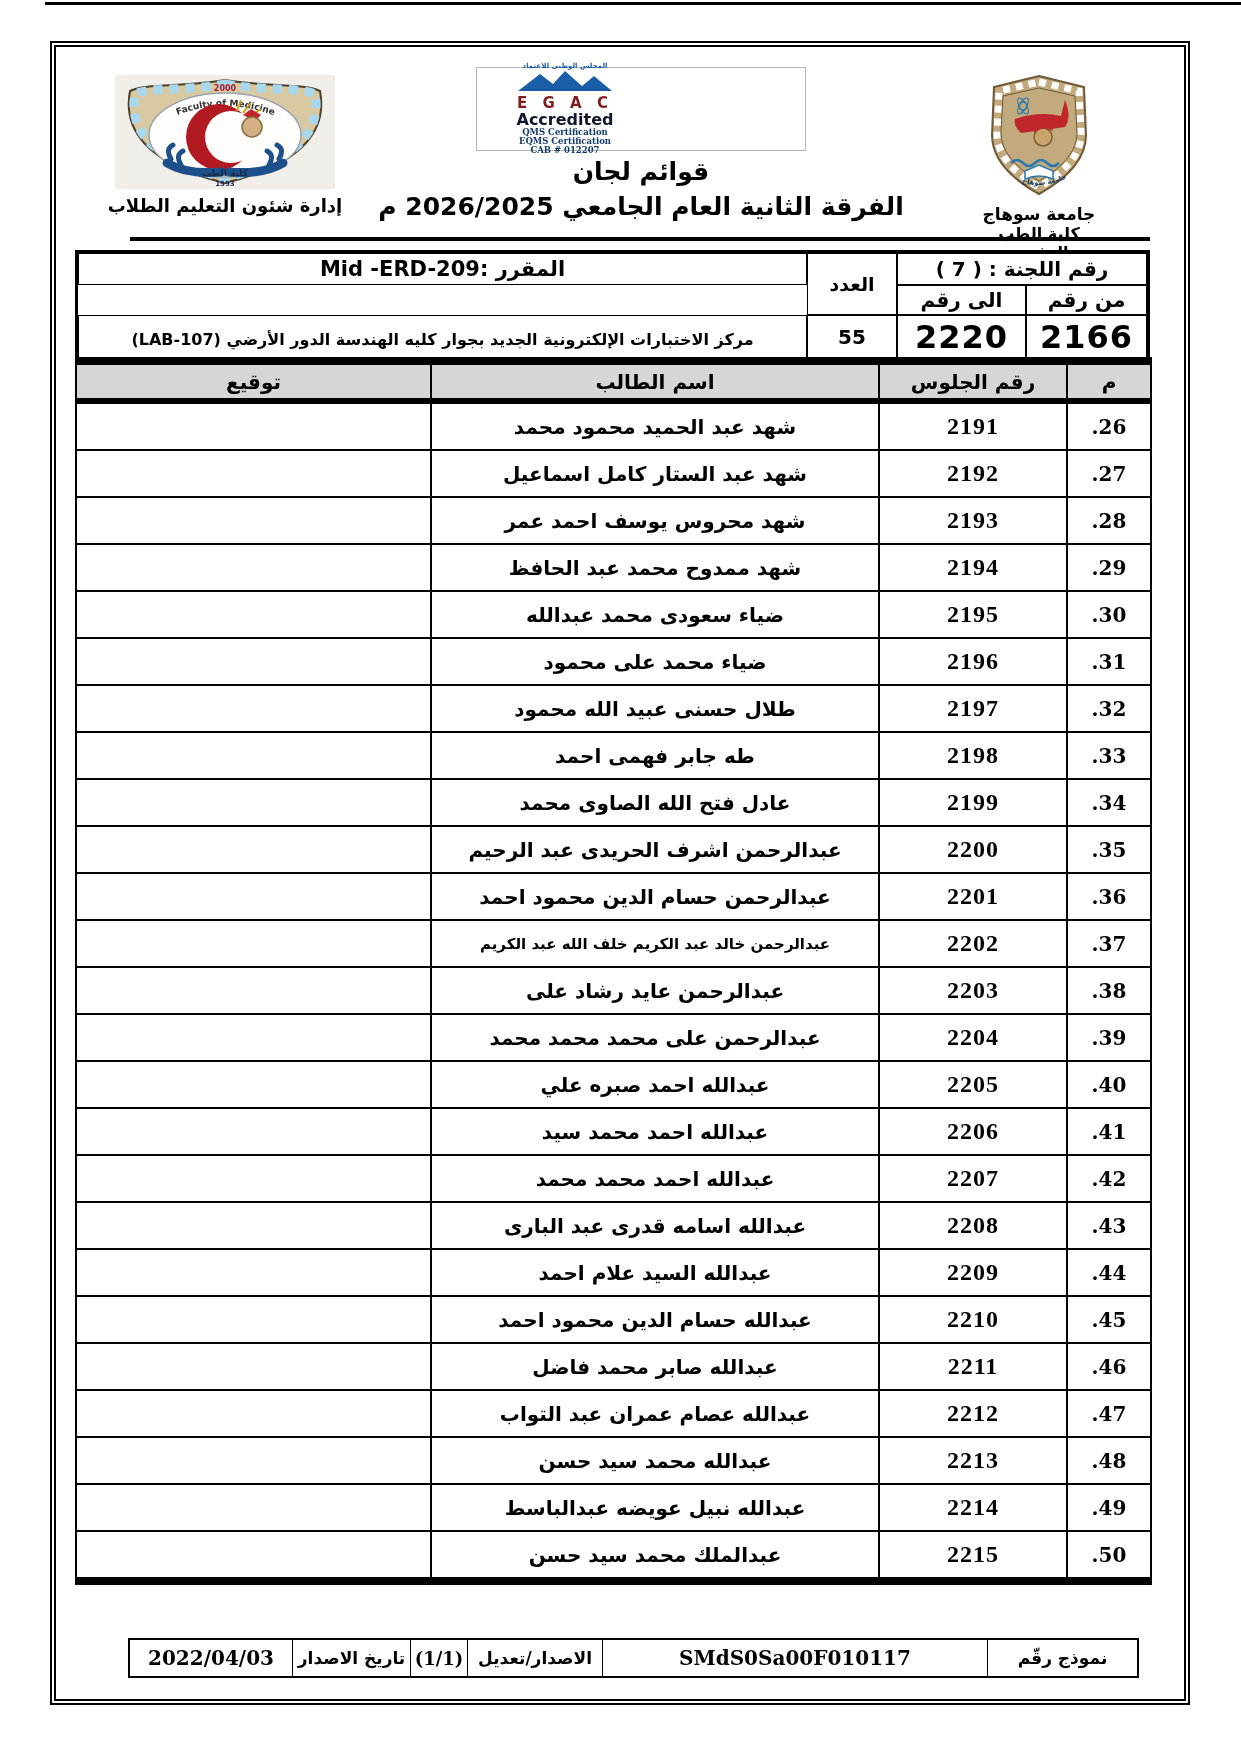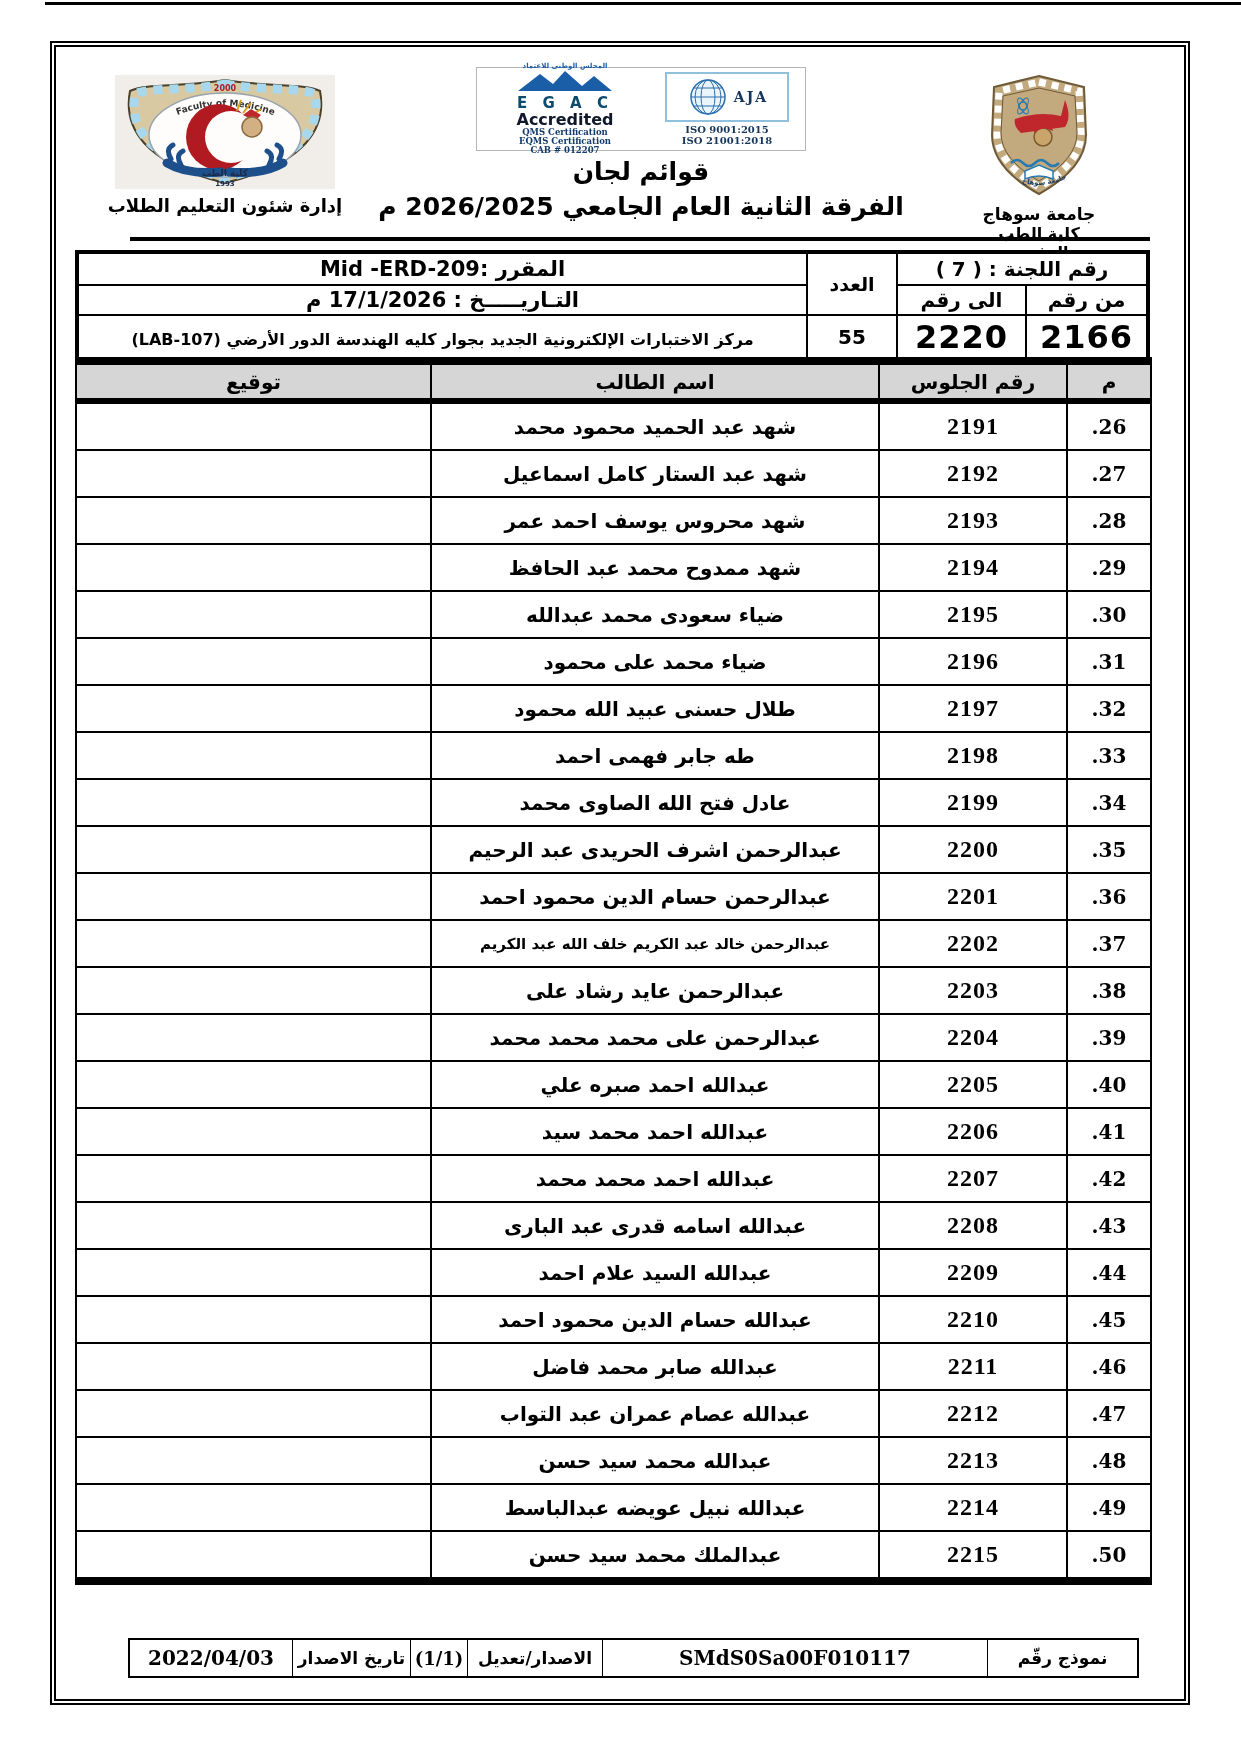--- a/index.html
+++ b/index.html
@@ -15,21 +15,21 @@
   .inner{position:relative;width:100%;height:100%;}
 
   
   .h-left-logo{position:absolute;left:59px;top:28px;width:220px;height:114px;background:#f1eeea;}
   .h-left-text{position:absolute;left:44px;top:148px;width:250px;text-align:center;font-size:18px;}
   .h-center{position:absolute;left:315px;top:14px;width:540px;text-align:center;}
   .accr-box{width:330px;height:84px;margin:6px auto;background:#fff;border:1px solid #b5b5b5;
             display:flex;align-items:center;justify-content:space-between;padding:2px 8px;box-sizing:border-box;}
   .egac{width:160px;text-align:center;line-height:1.05;}
   .egac .arc{font-size:7px;color:#1b5ea8;}
-  .egac .name{font-size:15px;letter-spacing:5px;color:#0c4a6e;}
+  .egac .name{font-size:15px;letter-spacing:5px;color:#7f1d1d;}
   .egac .accredited{font-size:16px;color:#0f172a;}
   .egac .cert{font-size:8.5px;color:#123a6b;font-family:"DejaVu Serif",serif;}
   .aja{width:140px;text-align:center;}
   .aja .globe-box{width:120px;height:46px;margin:0 auto;border:2px solid #8fc1de;display:flex;align-items:center;justify-content:center;gap:4px;}
   .aja .aja-name{font-size:14px;color:#16365c;letter-spacing:2px;font-family:"DejaVu Serif",serif;}
   .aja .iso{font-size:10px;color:#16365c;font-family:"DejaVu Serif",serif;line-height:1.15;margin-top:2px;}
   .h-title{margin-top:4px;font-size:25px;}
   .h-subtitle{margin-top:6px;font-size:25px;direction:rtl;}
   .h-right{position:absolute;left:918px;top:26px;width:130px;text-align:center;}
   .h-right .uni{font-size:17px;margin-top:2px;}
@@ -127,37 +127,20 @@
           <div class="arc">المجلس الوطنى للاعتماد</div>
           <svg width="110" height="22" viewBox="0 0 110 22">
             <polygon points="8,21 30,4 43,14 55,1 72,16 84,6 102,21" fill="#1b5ea8"></polygon>
           </svg>
           <div class="name">E G A C</div>
           <div class="accredited">Accredited</div>
           <div class="cert">QMS Certification</div>
           <div class="cert">EQMS Certification</div>
           <div class="cert">CAB # 012207</div>
         </div>
-        <div class="aja">
-          <div class="globe-box">
-            <svg width="44" height="40" viewBox="0 0 44 40">
-              <circle cx="22" cy="20" r="17" fill="#eaf4fb" stroke="#2a6fae" stroke-width="1.5"></circle>
-              <ellipse cx="22" cy="20" rx="7" ry="17" fill="none" stroke="#2a6fae"></ellipse>
-              <ellipse cx="22" cy="20" rx="13" ry="17" fill="none" stroke="#2a6fae"></ellipse>
-              <line x1="5" y1="20" x2="39" y2="20" stroke="#2a6fae"></line>
-              <line x1="7" y1="11" x2="37" y2="11" stroke="#2a6fae"></line>
-              <line x1="7" y1="29" x2="37" y2="29" stroke="#2a6fae"></line>
-            </svg>
-            <span class="aja-name">AJA</span>
-          </div>
-          <div class="iso">
-            <div>ISO 9001:2015</div>
-            <div>ISO 21001:2018</div>
-          </div>
-        </div>
       </div>
       <div class="h-title">قوائم لجان</div>
       <div class="h-subtitle">الفرقة الثانية العام الجامعي 2026/2025 م</div>
     </div>
 
     <div class="h-right">
       <svg width="105" height="125" viewBox="0 0 105 125">
         <path d="M52,3 L97,14 L99,62 Q99,95 52,121 Q5,95 5,62 L7,14 Z" fill="#c3a97e" stroke="#6e5a38" stroke-width="2"></path>
         <path d="M52,9 L92,18 L94,61 Q94,90 52,114 Q10,90 10,61 L12,18 Z" fill="none" stroke="#ffffff" stroke-width="7" stroke-dasharray="7 6"></path>
         <path d="M52,15 L88,23 L90,60 Q90,86 52,108 Q14,86 14,60 L16,23 Z" fill="none" stroke="#6e5a38" stroke-width="1"></path>
@@ -177,21 +160,20 @@
     </div>
 
     <div class="rule"></div>
 
     <div class="info">
       <div class="c-committee">رقم اللجنة : ( 7 )</div>
       <div class="c-from-label">من رقم</div>
       <div class="c-to-label">الى رقم</div>
       <div class="c-count-label">العدد</div>
       <div class="c-course">المقرر :Mid -ERD-209</div>
-      <div class="c-date">التـاريـــــخ : 17/1/2026 م</div>
       <div class="c-from-val">2166</div>
       <div class="c-to-val">2220</div>
       <div class="c-count-val">55</div>
       <div class="c-location">مركز الاختبارات الإلكترونية الجديد بجوار كليه الهندسة الدور الأرضي (LAB-107)</div>
     </div>
 
     <table class="main">
       <colgroup>
           <col style="width:84px">
           <col style="width:188px">

